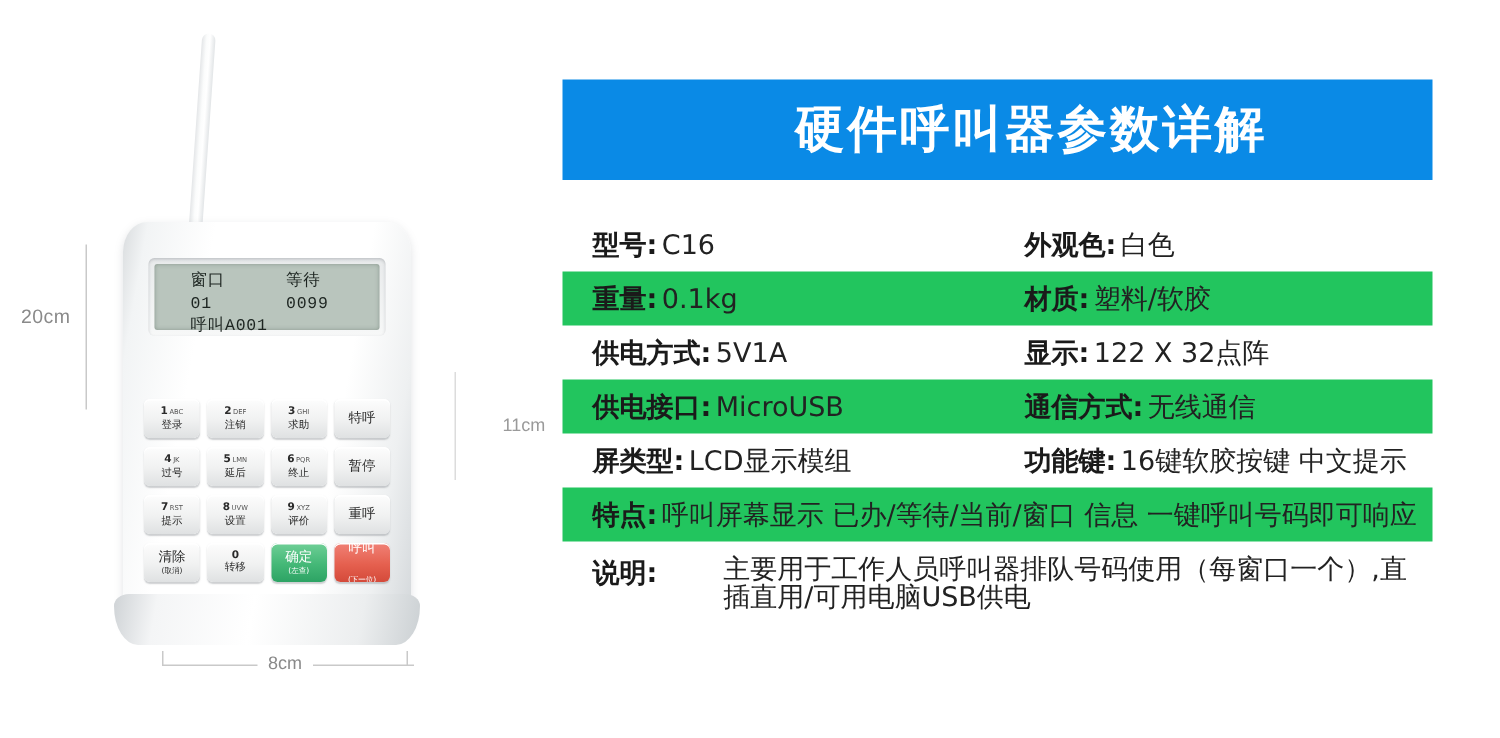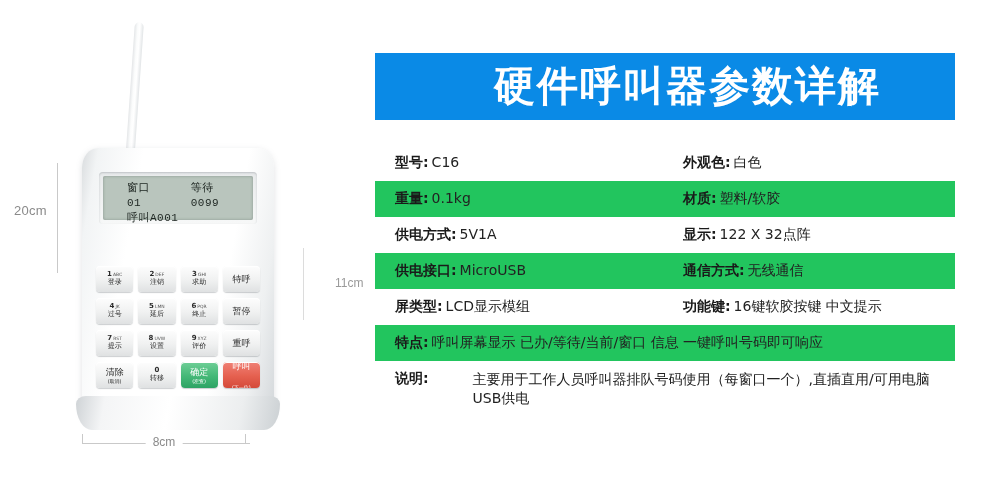--- a/index.html
+++ b/index.html
@@ -47,21 +47,21 @@
     left: 288px; top: 275px;
     font-size: 12px;
     color: #9a9a9a;
     background: #fff;
     padding: 1px 3px;
     margin-left: 44px;
   }
 
   .dim-h {
     position: absolute;
-    left: 82px; top: 434px;
+    left: 108px; top: 434px;
     width: 164px; height: 14px;
   }
   .dim-h::before, .dim-h::after {
     content: "";
     position: absolute;
     top: 0; width: 1px; height: 10px;
     background: #c9c9c9;
   }
   .dim-h::before { left: 0; }
   .dim-h::after  { right: 0; }
@@ -207,37 +207,37 @@
     position: absolute;
     left: 0; top: 53px;
     width: 580px; height: 67px;
     background: #0a8ae6;
     display: flex;
     align-items: center;
     justify-content: center;
   }
   .banner-title {
     color: #ffffff;
-    font-size: 41px;
+    font-size: 33px;
     font-weight: bold;
     letter-spacing: 2px;
     font-family: "DejaVu Sans", sans-serif;
     margin-left: 45px;
   }
 
   .rows {
     position: absolute;
     left: 0; top: 145px;
     width: 580px;
   }
   .row {
     height: 36px;
     display: flex;
     align-items: center;
-    font-size: 14px;
+    font-size: 18px;
     color: #1a1a1a;
     font-family: "DejaVu Sans", sans-serif;
   }
   .row.striped { background: #22c55e; }
   .row .cell {
     display: flex;
     align-items: baseline;
     gap: 3px;
   }
   .row .cell.left  { width: 305px; padding-left: 20px; box-sizing: border-box; }

